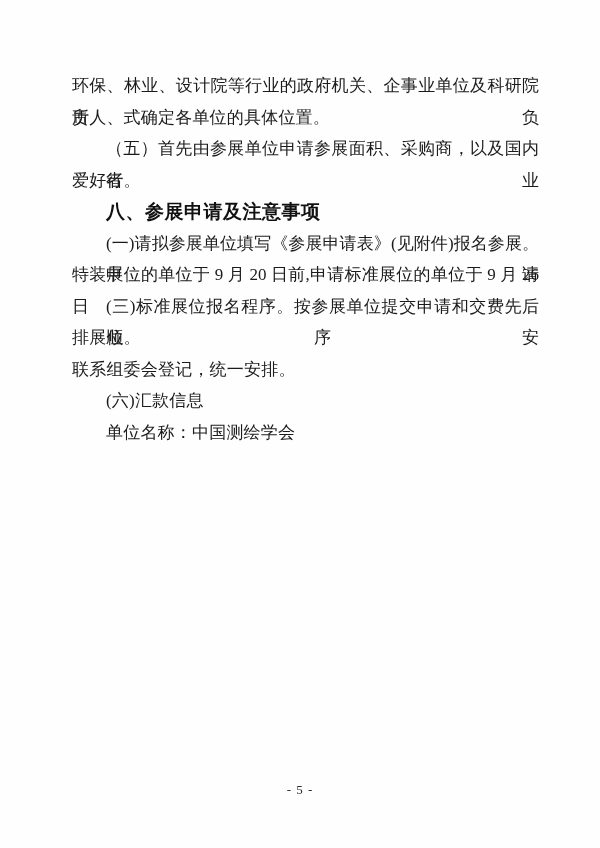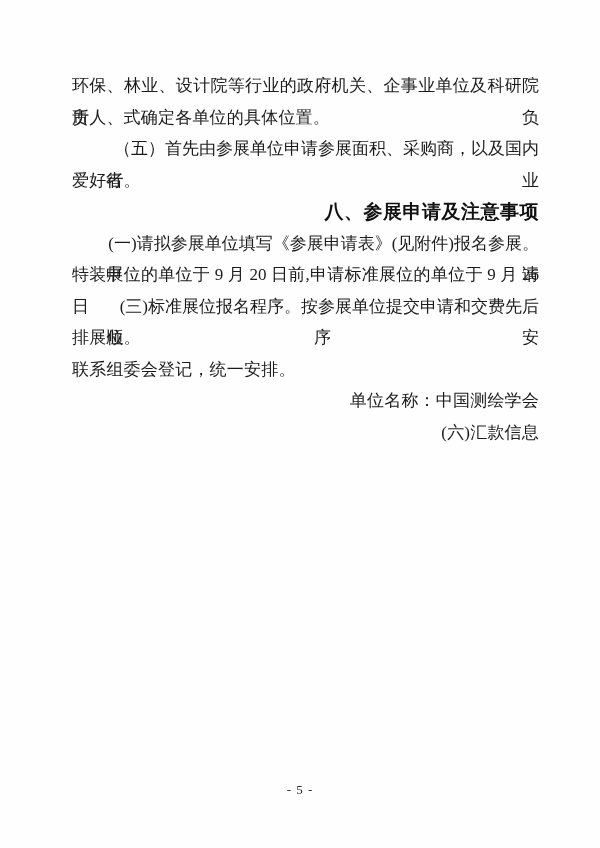--- a/index.html
+++ b/index.html
@@ -38,21 +38,20 @@
   .ln.j {
     white-space: normal;
     text-align: justify;
     text-align-last: justify;
     text-justify: inter-character;
     letter-spacing: 0;
   }
   
   .ln.ind {
     padding-left: 34px;
-    text-align: right;
   }
   .ln.heading {
     font-family: "Liberation Sans", "DejaVu Sans", sans-serif;
     font-weight: bold;
     font-size: 19px;
     color: #111111;
     letter-spacing: 0.5px;
   }
   .footer {
     position: absolute;
@@ -96,23 +95,23 @@
       <div class="ln j ind">(三)标准展位报名程序。按参展单位提交申请和交费先后顺序安</div>
       <div class="ln">排展位。</div>
     </div>
 
 
     <div class="para">
       <div class="ln">联系组委会登记，统一安排。</div>
     </div>
 
     <div class="para">
-      <div class="ln ind">单位名称：中国测绘学会</div>
+      <div class="ln ind">(六)汇款信息</div>
     </div>
 
     <div class="para">
-      <div class="ln ind">(六)汇款信息</div>
+      <div class="ln ind">单位名称：中国测绘学会</div>
     </div>
 
   </div>
 
   <div class="footer">- 5 -</div>
 </div>
 
 </body></html>

